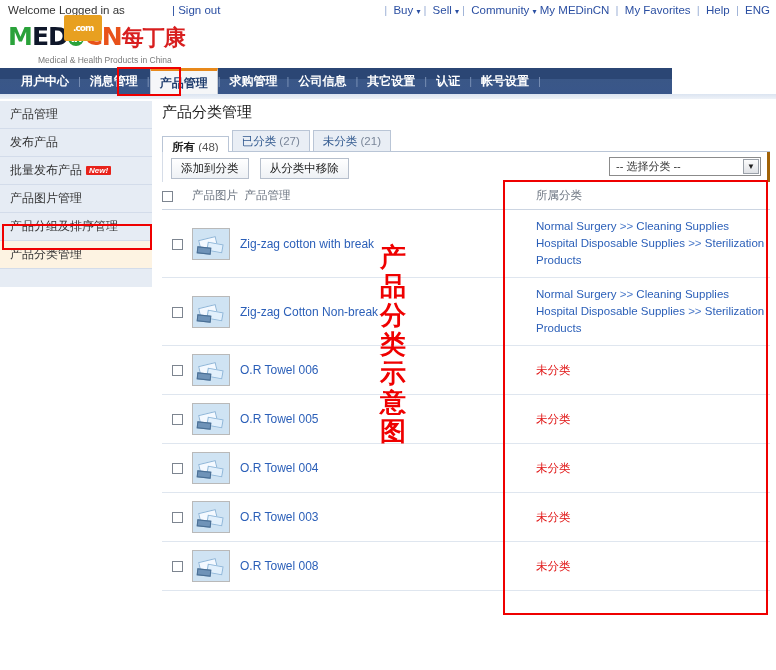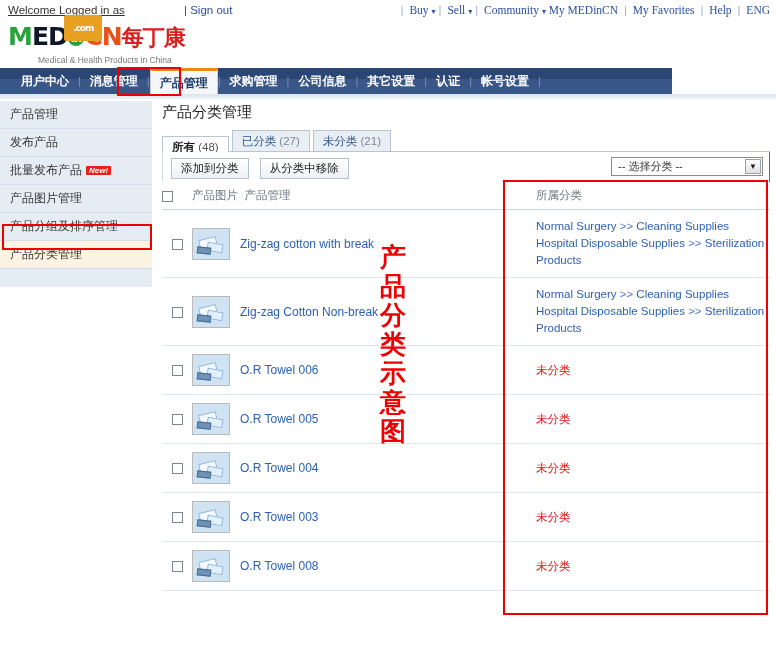--- a/index.html
+++ b/index.html
@@ -14,34 +14,34 @@
   }
   #page { position: relative; width: 776px; height: 670px; }
 
   
   .topbar {
     position: relative;
     height: 20px;
     padding: 4px 8px 0 8px;
     font-size: 11.5px;
   }
-  .topbar .welcome { color: #333; text-decoration: underline; }
+  .topbar .welcome { color: #333; }
   .topbar .signout {
-    margin-left: 56px;
+    margin-left: 44px;
     color: #2b4fa2;
   }
   .topnav {
     position: absolute;
     right: 6px; top: 4px;
     font-size: 11.5px;
     color: #2b4fa2;
     white-space: nowrap;
   }
   .topnav .sep { color: #9bb0d6; margin: 0 3px; }
-  .topnav .item { color: #2b4fa2; font-family: Liberation Serif, serif; }
+  .topnav .item { color: #2b4fa2; }
   .topnav .caret { font-size: 8px; color: #2b4fa2; }
 
   
   .logo-wrap {
     position: absolute;
     left: 8px; top: 24px;
     height: 40px;
   }
   .logo-main {
     font-family: "DejaVu Sans", sans-serif;
@@ -208,21 +208,21 @@
     top: 7px;
     padding-bottom: 3px;
   }
   .tab.active .cnt { color: #555; font-weight: normal; }
 
   .toolbar {
     position: relative;
     height: 30px;
     padding-top: 6px;
     border-left: 1px solid #d6dde8;
-    border-right: 1px solid #a16207;
+    border-right: 3px solid #a16207;
     background: #fff;
   }
   .tb-btn {
     display: inline-block;
     font-size: 11.5px;
     color: #1a1a1a;
     background: linear-gradient(to bottom,#ffffff,#eef1f5);
     border: 1px solid #b6bfcc;
     padding: 2px 9px;
     margin-left: 8px;

